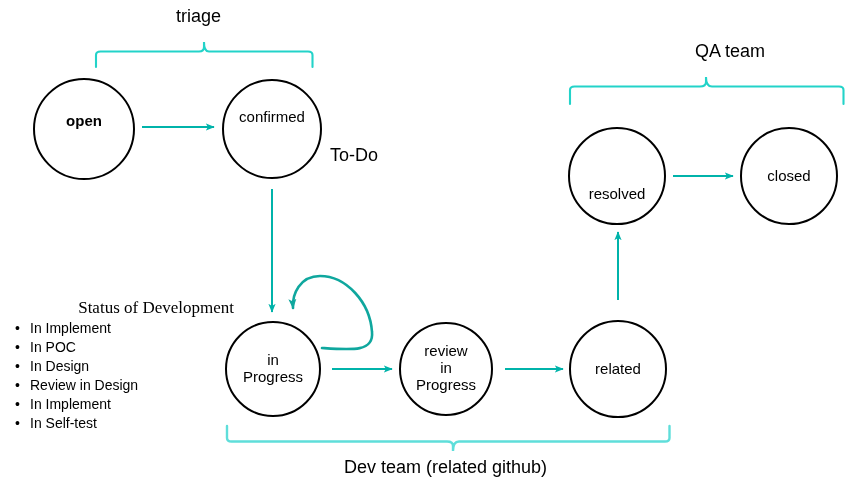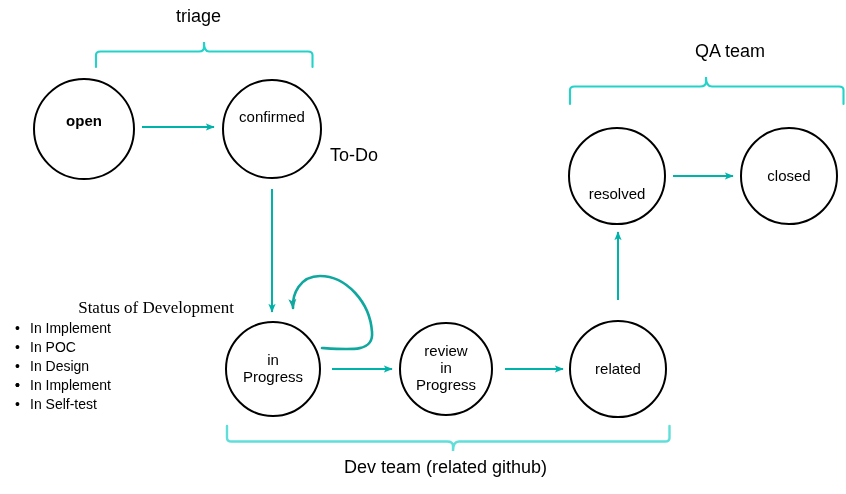--- a/index.html
+++ b/index.html
@@ -180,20 +180,21 @@
       <li>
         <span class="bullet">•</span>
         <span>In POC</span>
       </li>
       <li>
         <span class="bullet">•</span>
         <span>In Design</span>
       </li>
       <li>
         <span class="bullet">•</span>
+        <span>Review in Design</span>
       </li>
       <li>
         <span class="bullet">•</span>
         <span>In Implement</span>
       </li>
       <li>
         <span class="bullet">•</span>
         <span>In Self-test</span>
       </li>
     </ul>

